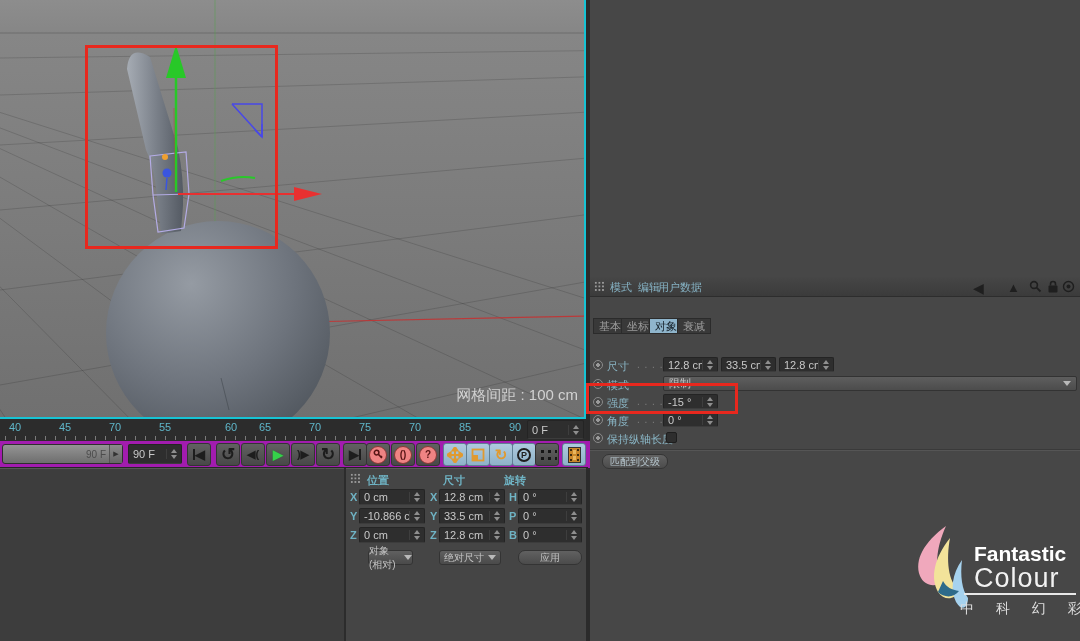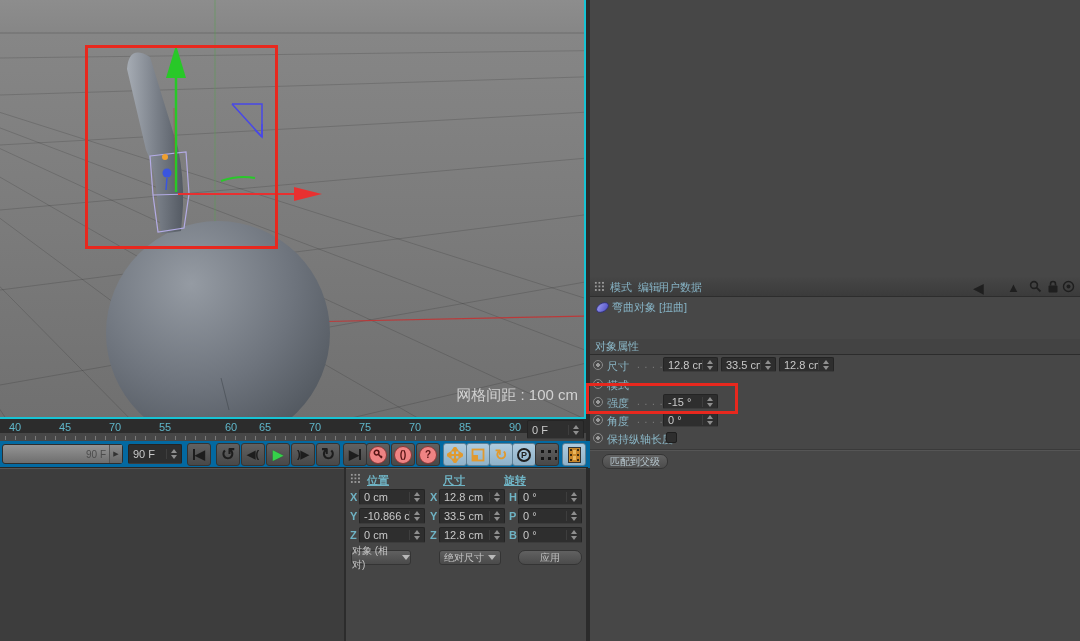--- a/index.html
+++ b/index.html
@@ -10,28 +10,28 @@
   #viewport { position:absolute; left:0; top:0; width:586px; height:417px; background:#7e7e7e; overflow:hidden; border-right:2px solid #17c3d4; }
   #vp-svg { position:absolute; left:0; top:0; }
   .grid-label { position:absolute; right:6px; bottom:12px; font-size:15px; color:#d2d2d2; }
   .vp-bottom-line { position:absolute; left:0; top:417px; width:586px; height:2px; background:#17c3d4; }
   .vp-separator { position:absolute; left:586px; top:0; width:4px; height:641px; background:#2b2b2b; }
   .anno-box { position:absolute; border:3px solid #e8281e; background:transparent; z-index:40; }
   #anno-viewport { left:85px; top:45px; width:193px; height:204px; }
   #anno-strength { left:586px; top:383px; width:152px; height:31px; }
 
   
-  #ruler { position:absolute; left:0; top:419px; width:586px; height:14px; background:#2c2c2c; }
+  #ruler { position:absolute; left:0; top:419px; width:586px; height:22px; background:#2c2c2c; }
   .tick-num { position:absolute; top:2px; width:30px; text-align:center; font-size:11px; color:#5fb6c9; }
   .tick-strip { position:absolute; left:5px; top:17px; width:515px; height:4px;
      background:repeating-linear-gradient(90deg,#7a7a7a 0 1px,transparent 1px 10px); }
   .ruler-field { position:absolute; left:527px; top:1px; width:57px; height:19px; }
 
   
-  #transport { position:absolute; left:0; top:441px; width:602px; height:27px; background:#0369a1; }
+  #transport { position:absolute; left:0; top:441px; width:602px; height:27px; background:#a21caf; }
   .range-slider { position:absolute; left:2px; top:3px; width:121px; height:20px; border-radius:3px;
      background:linear-gradient(180deg,#949494,#6e6e6e); border:1px solid #2e2e2e;
      display:flex; align-items:center; justify-content:flex-end; }
   .range-slider .rs-label { font-size:10px; color:#4c4c4c; margin-right:3px; }
   .rs-handle { width:13px; height:18px; background:linear-gradient(#8b8b8b,#666); border-left:1px solid #555;
      display:flex; align-items:center; justify-content:center; font-size:7px; color:#333; }
   .frame-field { position:absolute; left:128px; top:3px; width:54px; height:20px; }
   .tbtn { position:absolute; top:2px; width:24px; height:23px; background:linear-gradient(#616161,#484848);
      border:1px solid #343434; border-radius:3px; color:#1d1d1d; font-weight:bold; font-size:13px;
      display:flex; align-items:center; justify-content:center; cursor:pointer; }
@@ -56,21 +56,21 @@
   .stepper .up { border-bottom:4px solid #8f8f8f; }
   .stepper .dn { border-top:4px solid #8f8f8f; }
 
   
   #bl-panel { position:absolute; left:0; top:468px; width:344px; height:173px; background:#3d3d3d; border-top:1px solid #565656; }
   .h-sep { position:absolute; left:0; top:467px; width:588px; height:1px; background:#262626; }
   .v-sep-coords { position:absolute; left:344px; top:468px; width:2px; height:173px; background:#2c2c2c; }
 
   
   #coords { position:absolute; left:346px; top:468px; width:240px; height:173px; background:#454545; border-top:1px solid #5a5a5a; }
-  .co-head { position:absolute; top:4px; font-size:11px; font-weight:bold; color:#6fb3c4;text-decoration:underline; }
+  .co-head { position:absolute; top:4px; font-size:11px; font-weight:bold; color:#6fb3c4; }
   .axis-lab { position:absolute; font-size:11px; font-weight:bold; color:#6fb3c4; }
   .grip { position:absolute; width:11px; height:11px;
      background-image:radial-gradient(#9a9a9a 1px, transparent 1.4px); background-size:3.6px 3.6px; }
   .co-drop { position:absolute; top:81px; height:15px; background:linear-gradient(#606060,#4a4a4a); border:1px solid #343434;
      border-radius:3px; color:#c4c4c4; font-size:10px; display:flex; align-items:center; justify-content:center; gap:4px; }
   .drop-arrow { width:0; height:0; border-left:4px solid transparent; border-right:4px solid transparent; border-top:5px solid #b9b9b9; }
   .apply-btn { position:absolute; top:81px; height:15px; background:linear-gradient(#616161,#4b4b4b); border:1px solid #343434;
      border-radius:7px; color:#c0c0c0; font-size:10px; display:flex; align-items:center; justify-content:center; }
 
   
@@ -382,21 +382,21 @@
     </div>
     <span class="axis-lab" style="left:163px;top:60px">B</span>
     <div class="field" style="left:172px;top:58px;width:64px;height:16px">
       <span class="val">0 °</span>
         <span class="stepper">
           <i class="up"></i>
           <i class="dn"></i>
         </span>
     </div>
 
-    <div class="co-drop" style="left:5px;width:60px">
+    <div class="co-drop" style="left:22px;width:45px">
       <span>对象 (相对)</span>
         <span class="drop-arrow"></span>
     </div>
     <div class="co-drop" style="left:93px;width:62px">
       <span>绝对尺寸</span>
         <span class="drop-arrow"></span>
     </div>
     <div class="apply-btn" style="left:172px;width:64px">
       <span>应用</span>
     </div>
@@ -418,35 +418,36 @@
       <svg class="am-ico" style="left:457px" width="12" height="13" viewBox="0 0 12 13">
         <rect x="1.5" y="5.5" width="9" height="7" rx="1" fill="#1f1f1f"></rect>
           <path d="M3.5 5.5 V4 a2.5 2.5 0 0 1 5 0 V5.5" fill="none" stroke="#1f1f1f" stroke-width="1.6"></path>
       </svg>
       <svg class="am-ico" style="left:472px" width="13" height="13" viewBox="0 0 13 13">
         <circle cx="6.5" cy="6.5" r="5" fill="none" stroke="#1f1f1f" stroke-width="1.4"></circle>
           <circle cx="6.5" cy="6.5" r="2" fill="#1f1f1f"></circle>
       </svg>
     </div>
 
-    <div id="obj-row">
-      <svg width="15" height="13" viewBox="0 0 15 13" style="position:absolute;left:5px;top:3px">
-        <defs>
-            <linearGradient id="beanGrad" x1="0" y1="0" x2="1" y2="1">
-          <stop offset="0" stop-color="#a0a0f2"></stop>
-              <stop offset="1" stop-color="#4a4ac0"></stop>
-            </linearGradient>
-          </defs>
-        <ellipse cx="7.5" cy="6.5" rx="6.5" ry="4" transform="rotate(-32 7.5 6.5)" fill="url(#beanGrad)" stroke="#2c2c7a" stroke-width="0.8"></ellipse>
-      </svg>
-      <span class="obj-title">弯曲对象 [扭曲]</span>
-    </div>
-
-
-    <div class="section-head">对象属性</div>
+
+    <div id="tabs-row">
+      <div class="tab" style="left:3px">
+          <span>基本</span>
+        </div>
+      <div class="tab" style="left:31px">
+          <span>坐标</span>
+        </div>
+      <div class="tab active" style="left:59px">
+          <span>对象</span>
+        </div>
+      <div class="tab" style="left:87px">
+          <span>衰减</span>
+        </div>
+    </div>
+
 
     <div class="attr-row" style="top:357px">
       <span class="anim-dot"></span>
       <span class="attr-label">尺寸</span>
       <span class="attr-dots">. . . . . . .</span>
       <div class="field" style="left:73px;top:0;width:55px;height:15px">
         <span class="val">12.8 cm</span>
           <span class="stepper">
             <i class="up"></i>
             <i class="dn"></i>
@@ -464,20 +465,24 @@
           <span class="stepper">
             <i class="up"></i>
             <i class="dn"></i>
           </span>
       </div>
     </div>
 
     <div class="attr-row" style="top:376px">
       <span class="anim-dot"></span>
       <span class="attr-label">模式</span>
+      <div class="mode-drop">
+        <span>限制</span>
+        <span class="drop-arrow"></span>
+      </div>
     </div>
 
     <div class="attr-row" style="top:394px">
       <span class="anim-dot"></span>
       <span class="attr-label">强度</span>
       <span class="attr-dots">. . . . . . .</span>
       <div class="field" style="left:73px;top:0;width:55px;height:15px">
         <span class="val">-15 °</span>
           <span class="stepper">
             <i class="up"></i>
@@ -506,14 +511,26 @@
     </div>
 
     <div class="attr-sep"></div>
     <div class="fit-btn">
       <span>匹配到父级</span>
     </div>
   </div>
 
   <div id="anno-strength" class="anno-box"></div>
 
+  <div id="logo">
+    <svg width="62" height="92" viewBox="0 0 62 92" style="position:absolute;left:8px;top:4px">
+      <path d="M40 2 C18 18 8 36 14 52 C18 62 30 64 37 57 C28 45 30 24 40 2 Z" fill="#f0a8bc"></path>
+      <path d="M44 14 C28 34 24 54 32 68 C38 77 49 76 53 67 C42 57 40 36 44 14 Z" fill="#f2e39a"></path>
+      <path d="M56 36 C46 50 44 66 50 78 C56 88 62 84 62 74 C56 66 54 52 56 36 Z" fill="#a6d2ee"></path>
+      <path d="M37 57 C40 63 46 66 53 67 C48 74 38 74 32 68 Z" fill="#2e6b8a"></path>
+    </svg>
+    <span class="logo-w1">Fantastic</span>
+    <span class="logo-w2">Colour</span>
+    <div class="logo-line"></div>
+    <span class="logo-cn">中 科 幻 彩</span>
+  </div>
 
 </div>
 
 </body></html>

